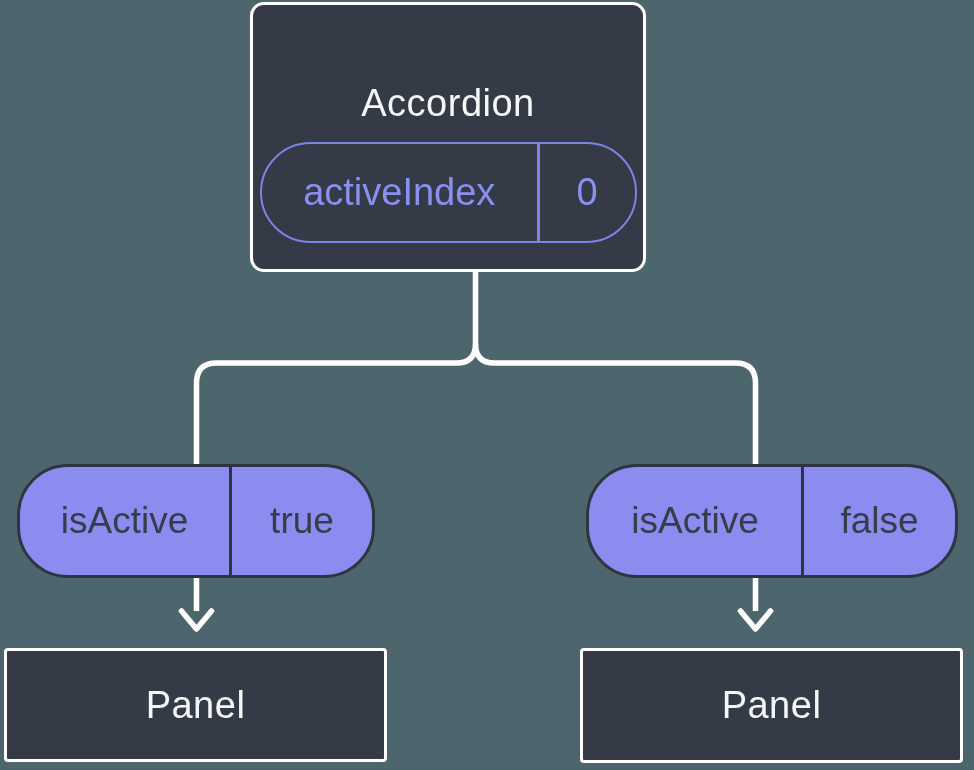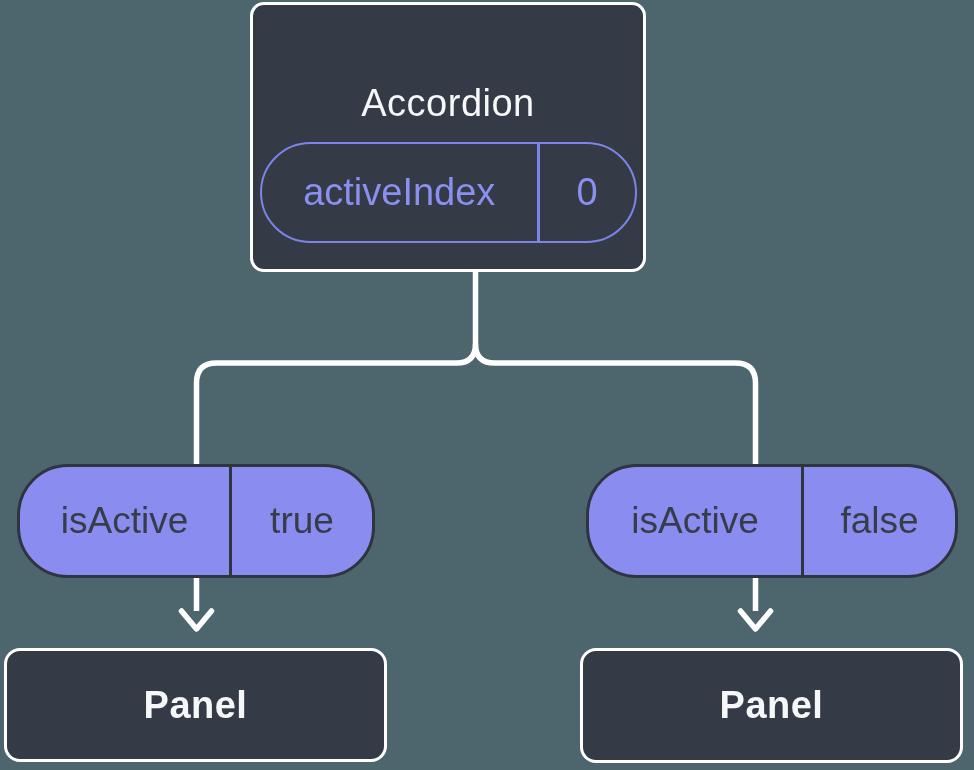--- a/index.html
+++ b/index.html
@@ -72,21 +72,21 @@
   .state-pill .cell{display:flex;align-items:center;justify-content:center;}
   .state-pill .vdiv{width:3px;background:var(--dark-stroke);}
   #pill-left{left:17px;top:464px;width:358px;}
   #pill-left .cell.key{width:209px;}
   #pill-left .cell.val{flex:1;}
   #pill-right{left:586px;top:464px;width:372px;}
   #pill-right .cell.key{width:212px;}
   #pill-right .cell.val{flex:1;}
 
   
-  .panel{z-index:2;border-radius:16px;font-weight:bold;}
+  .panel{z-index:2;border-radius:4px;}
   #panel-left{left:4px;top:648px;width:383px;height:114px;}
   #panel-right{left:580px;top:648px;width:383px;height:115px;}
   .panel .node-title{font-size:38px;}
 </style>
 </head>
 <body>
 
 <svg class="wires" width="974" height="770" viewBox="0 0 974 770">
   <g stroke="#ffffff" stroke-width="5.5" fill="none">
 

